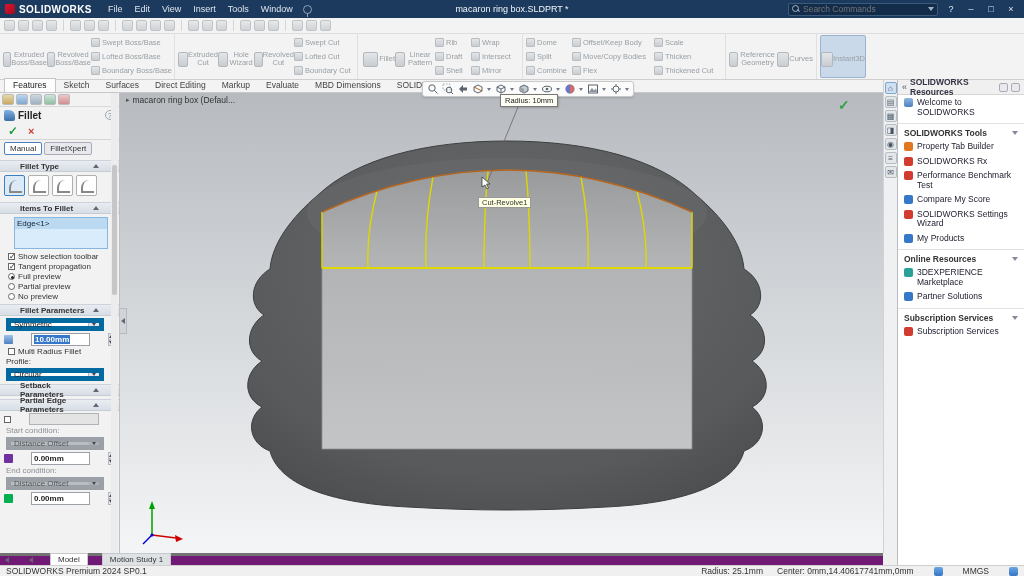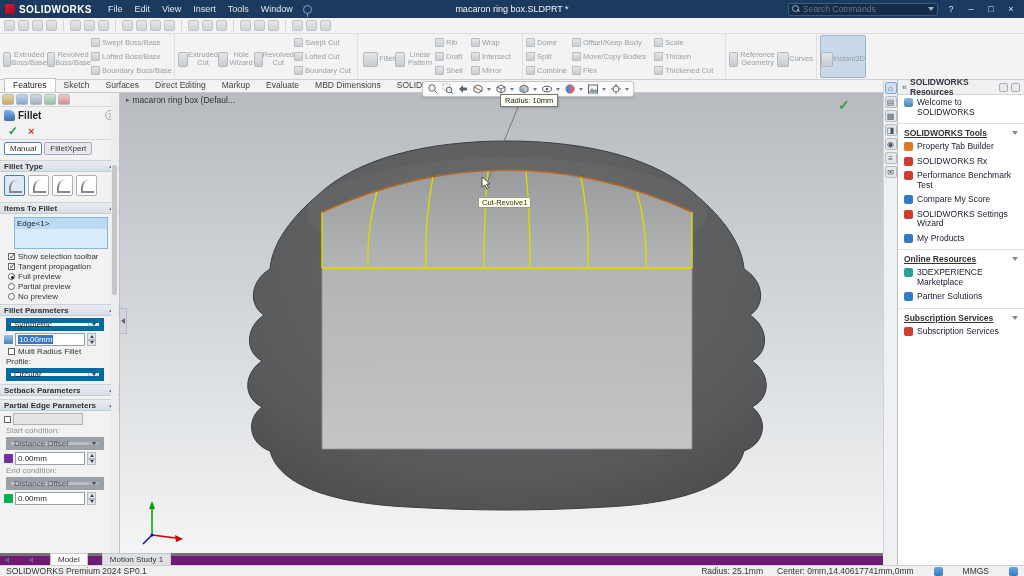--- a/index.html
+++ b/index.html
@@ -65,21 +65,21 @@
   .help-ic { margin-left:auto; width:10px; height:10px; border:1px solid #9aa; border-radius:50%;
              font-size:7px; color:#678; text-align:center; line-height:9px; }
   #pm-okrow { display:flex; align-items:center; gap:10px; height:17px; padding:0 8px; border-bottom:1px solid #d5d5d5; }
   .ok-check { color:#1e9e40; font-size:12px; font-weight:bold; }
   .ok-cross { color:#d23b30; font-size:11px; font-weight:bold; }
   #pm-modes { display:flex; gap:2px; padding:2px 4px; }
   .mode-btn { font-size:8px; padding:1px 5px; border:1px solid #aab; background:#e7e9ec; color:#333; border-radius:2px; }
   .mode-btn.on { background:#fff; border-color:#4a7fc0; }
   .band { height:12px; background:linear-gradient(#e9edf2,#d8dee6); border-top:1px solid #cdd3da;
           border-bottom:1px solid #c6ccd4; font-size:8px; font-weight:bold; color:#333;
-          display:flex; align-items:center; padding:0 4px; margin-top:3px; }
+          display:flex; align-items:center; padding:0 20px; margin-top:3px; }
   .band .bchev { margin-left:auto; width:0; height:0; border-left:3px solid transparent; border-right:3px solid transparent; border-bottom:4px solid #667; }
   .ft-row { display:flex; gap:3px; padding:3px 4px; }
   .ft-btn { width:21px; height:21px; background:#fff; border:1px solid #b0b0b0; border-radius:2px; position:relative; }
   .ft-btn.on { border-color:#3a81c4; background:#dceaf7; }
   .ft-btn::after { content:""; position:absolute; left:4px; top:4px; width:11px; height:11px;
                    border-left:2px solid #888; border-bottom:2px solid #888; border-top-left-radius:8px; }
   .sel-box { margin:3px 4px 2px 14px; width:94px; height:32px; background:#d9ecfb; border:1px solid #86b7e0; }
   .sel-row { height:11px; background:#bcd9f2; font-size:8px; color:#123; padding:0 2px; line-height:11px; }
   .cb-row, .rd-row { display:flex; align-items:center; gap:3px; padding:1px 4px 0 8px; height:10px; }
   .cb { width:7px; height:7px; border:1px solid #666; background:#fff; position:relative; flex:none; }
@@ -88,21 +88,21 @@
   .rd.on::after { content:""; position:absolute; left:1.5px; top:1.5px; width:3px; height:3px; border-radius:50%; background:#222; }
   .pm-lbl { font-size:8px; color:#333; }
   .pm-lbl.dis { color:#8b8f93; }
   .combo { margin:2px 4px 0 6px; width:98px; height:13px; background:#fff; border:5px solid #0369a1;
            display:flex; align-items:center; font-size:8px; color:#222; padding-left:3px; }
   .combo .cbtn { margin-left:auto; width:11px; height:100%; background:#e4e6e9; border-left:1px solid #b5bac0;
                  display:flex; align-items:center; justify-content:center; }
   .combo .cbtn i { width:0; height:0; border-left:2.5px solid transparent; border-right:2.5px solid transparent; border-top:3.5px solid #445; }
   .combo.dis { background:#b9bdc1; border-color:#9aa0a6; color:#55595d; }
   .combo.dis .cbtn { background:#aab0b5; }
-  .spin-row { display:flex; align-items:center; gap:2px; padding:2px 4px 0 4px; }
+  .spin-row { display:flex; align-items:center; gap:18px; padding:2px 4px 0 4px;font-weight:bold; }
   .mini-ic { width:9px; height:9px; border-radius:1px; flex:none; }
   .spin-field { width:70px; height:13px; background:#fff; border:1px solid #9aa0a6; font-size:8px;
                 display:flex; align-items:center; padding-left:2px; color:#222; }
   .spin-field .seled { background:#3577c8; color:#fff; padding:0 1px; }
   .spinner { width:9px; height:13px; display:flex; flex-direction:column; }
   .spinner div { flex:1; background:#e4e6e9; border:1px solid #b5bac0; display:flex; align-items:center; justify-content:center; }
   .tri-u { width:0; height:0; border-left:2px solid transparent; border-right:2px solid transparent; border-bottom:3px solid #445; }
   .tri-d { width:0; height:0; border-left:2px solid transparent; border-right:2px solid transparent; border-top:3px solid #445; }
   .dis-field { width:70px; height:12px; background:#e4e4e4; border:1px solid #b0b4b8; }
   #pm-scroll { position:absolute; right:1px; top:0; width:7px; height:460px; background:#ececec; }
@@ -132,21 +132,21 @@
   .strip-ic.on { background:#cfe0f2; border-color:#7fa8cf; }
   #taskpane { left:897px; top:80px; width:127px; height:485px; background:#fff; border-left:1px solid #b9bdc1; }
   #tp-head { height:15px; background:#f0f0f0; border-bottom:1px solid #d5d5d5; display:flex; align-items:center;
              gap:3px; padding:0 4px; font-size:8.5px; font-weight:bold; color:#334; }
   #tp-head .chev { color:#556; font-weight:normal; font-size:9px; }
   #tp-head .hr-ics { margin-left:auto; display:flex; gap:3px; }
   .tp-mini { width:9px; height:9px; border:1px solid #aab; border-radius:2px; background:#e8eaec; }
   .tp-item { display:flex; gap:4px; padding:3px 4px 2px 6px; font-size:8.5px; color:#223; line-height:9.5px; align-items:flex-start; }
   .tp-ic { width:9px; height:9px; border-radius:2px; flex:none; margin-top:0px; }
   .tp-sec { border-top:1px solid #e2e2e2; margin-top:4px; padding-top:3px; }
-  .tp-sec-title { font-size:8.5px; font-weight:bold; color:#333; padding:1px 6px 1px 6px; display:flex; align-items:center;text-decoration:underline; }
+  .tp-sec-title { font-size:8.5px; font-weight:bold; color:#333; padding:1px 6px 1px 6px; display:flex; align-items:center; }
   .tp-sec-title .bchev { margin-left:auto; width:0; height:0; border-left:3px solid transparent; border-right:3px solid transparent; border-top:4px solid #889; }
 
   
   #mtabs { left:0; top:553px; width:883px; height:12px; background:#701a75; border-top:3px solid #737373;
            display:flex; align-items:flex-end; padding-left:2px; gap:14px; }
   .mt-arr { width:10px; height:10px; display:flex; align-items:center; justify-content:center; }
   .mt-arr i { width:0; height:0; border-top:3px solid transparent; border-bottom:3px solid transparent; border-right:4px solid #667; }
   .mtab { font-size:8px; color:#333; padding:0 7px; line-height:11px; border:1px solid #c5c9cc; border-bottom:none; background:#dfe2e5; }
   .mtab.on { background:#fff; }
   #statusbar { left:0; top:565px; width:1024px; height:11px; background:#f0f0f0; border-top:1px solid #d0d0d0;

